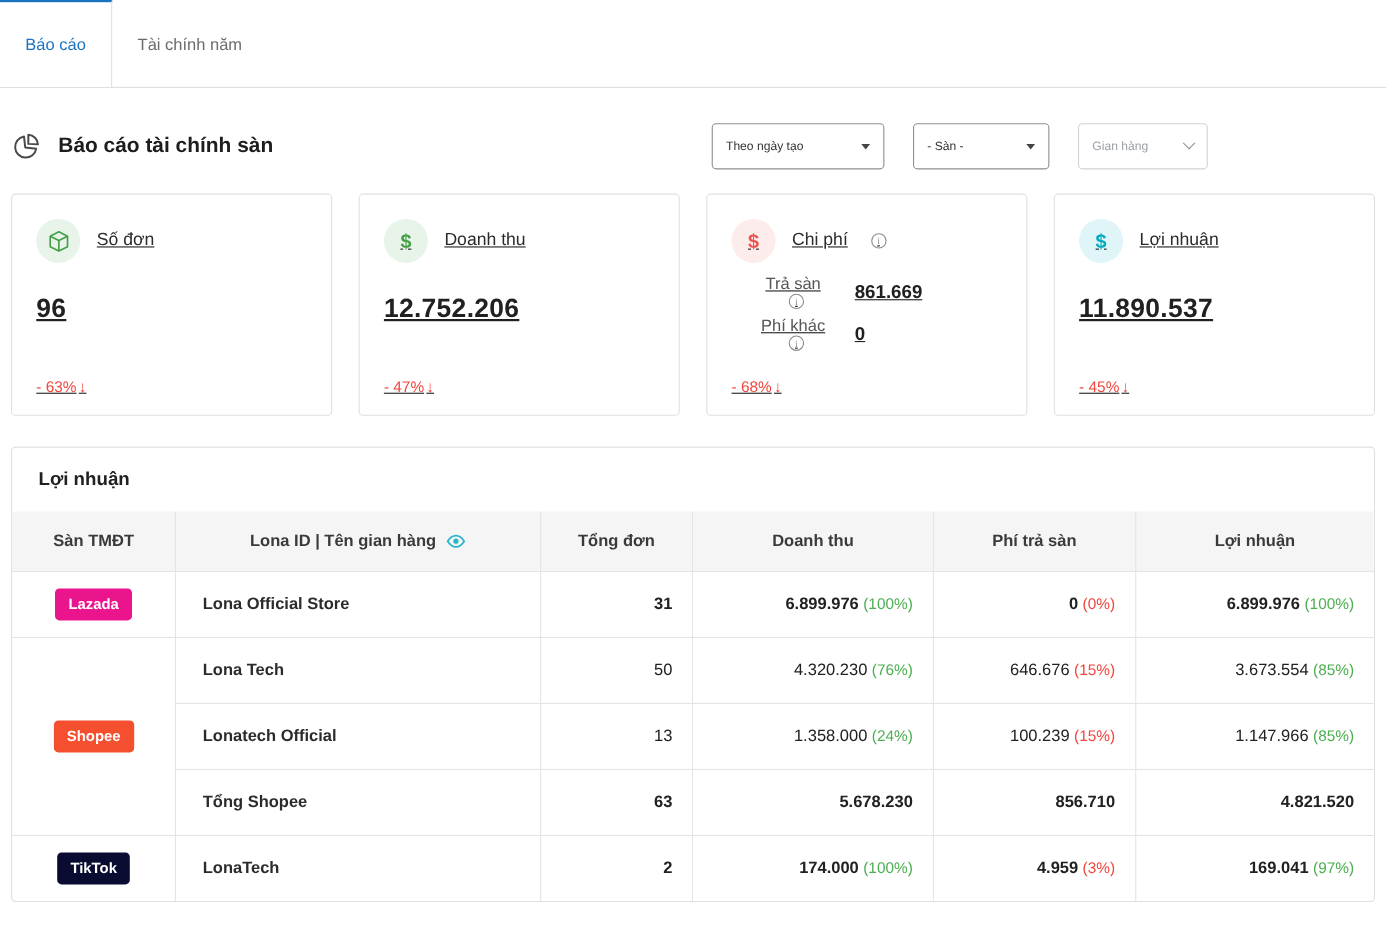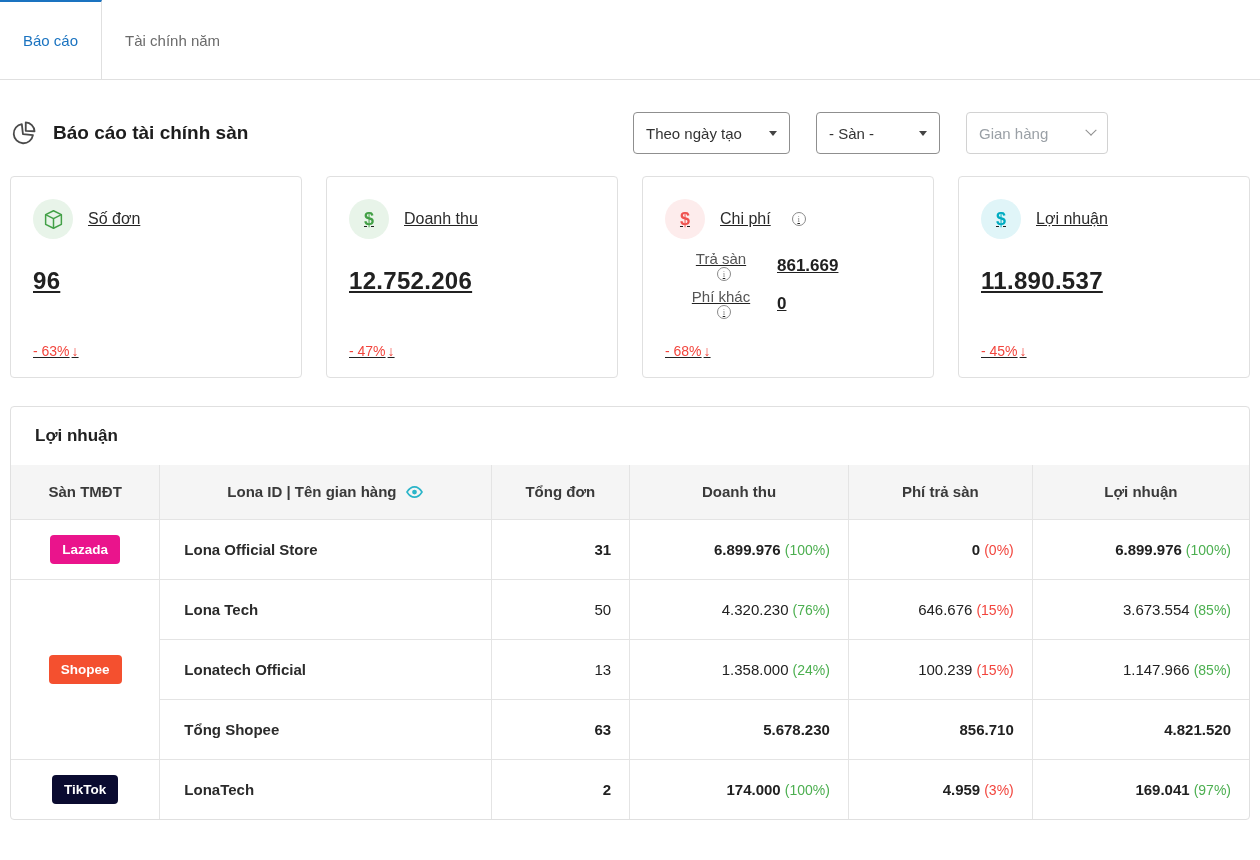--- a/index.html
+++ b/index.html
@@ -15,27 +15,27 @@
        font-family:"Liberation Sans","DejaVu Sans",sans-serif;font-size:15px;}
 
   
   .tabbar{display:flex;align-items:stretch;height:80px;border-bottom:1px solid var(--border);}
   .tab{display:flex;align-items:center;padding:0 23px;font-size:15px;color:var(--muted);
        border-top:2px solid transparent;cursor:pointer;}
   .tab.active{color:var(--accent);border-top-color:var(--accent);
        border-right:1px solid var(--border);background:#fff;}
 
   
-  .header-row{display:flex;align-items:center;padding:32px 0 22px 10px;}
+  .header-row{display:flex;align-items:center;padding:32px 10px 22px 10px;}
   .title-wrap{display:flex;align-items:center;gap:16px;}
   .page-title{font-size:19px;font-weight:700;margin:0;color:#1d1d1d;}
   .filters{margin-left:auto;margin-right:152px;display:flex;gap:26px;}
   .select{height:42px;border:1px solid #8f8f8f;border-radius:4px;background:#fff;
           display:flex;align-items:center;justify-content:space-between;
-          padding:0 12px;font-size:15px;color:#333;cursor:pointer;}
+          padding:0 12px;font-size:11px;color:#333;cursor:pointer;}
   .select.light{border-color:#d2d2d2;color:#9aa0a6;}
   .caret{width:0;height:0;border-left:4.5px solid transparent;border-right:4.5px solid transparent;
          border-top:5.5px solid #444;margin-left:10px;}
   .caret-thin{width:8px;height:8px;border-right:1.6px solid #8f8f8f;border-bottom:1.6px solid #8f8f8f;
          transform:rotate(45deg) translate(-2px,-2px);margin-left:10px;}
 
   
   .cards{display:grid;grid-template-columns:repeat(4,1fr);gap:24px;padding:0 10px;text-decoration:underline;}
   .card{border:1px solid var(--border);border-radius:4px;height:202px;
         padding:22px 22px 18px 22px;display:flex;flex-direction:column;}
@@ -97,21 +97,21 @@
   </div>
   <div class="filters">
     <div class="select" style="width:157px">
       <span>Theo ngày tạo</span>
       <span class="caret"></span>
     </div>
     <div class="select" style="width:124px">
       <span>- Sàn -</span>
       <span class="caret"></span>
     </div>
-    <div class="select light" style="width:142px">
+    <div class="select light" style="width:118px">
       <span>Gian hàng</span>
       <span class="caret-thin"></span>
     </div>
   </div>
 </div>
 
 <div class="cards">
 
   <div class="card">
     <div class="card-head">

